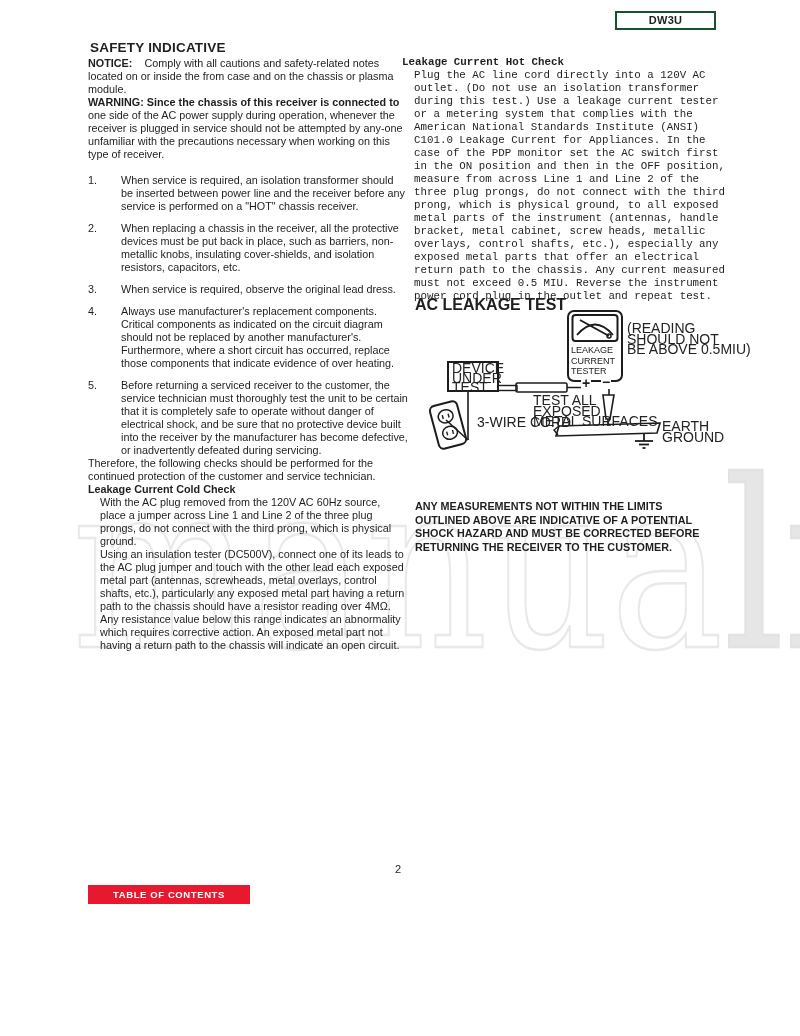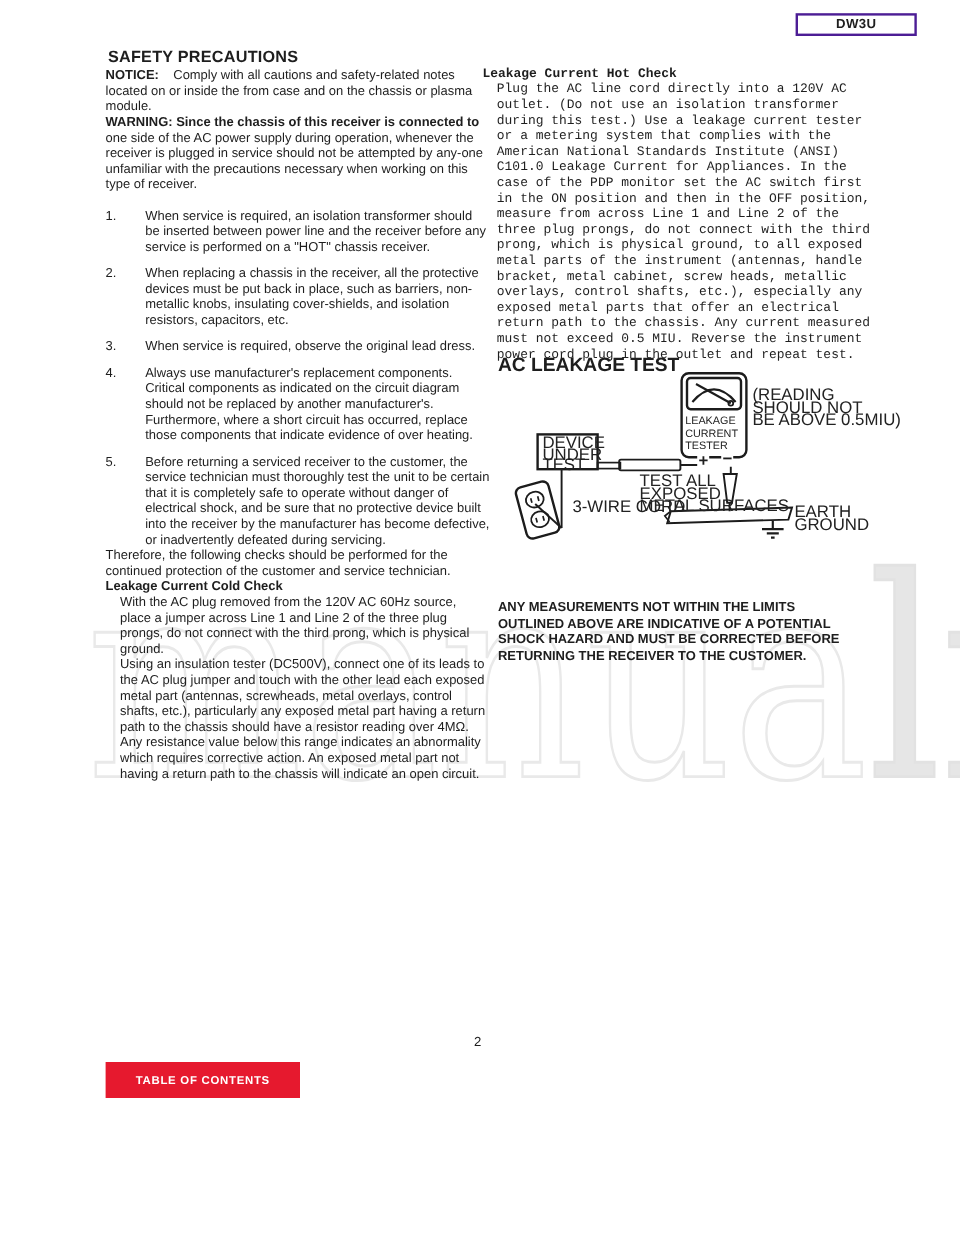--- a/index.html
+++ b/index.html
@@ -15,22 +15,22 @@
     font-size:190px;line-height:1;white-space:nowrap;
     transform:scale(1,1.22);transform-origin:top left;
     user-select:none;pointer-events:none;
   }
   .wm-outline{color:#ffffff;-webkit-text-stroke:2px #e9e9e9;}
   .wm-filled{color:#e6e6e6;-webkit-text-stroke:2px #e2e2e2;}
   .content{position:relative;z-index:1;}
   
   .model-box{
     position:absolute;left:615px;top:11px;width:97px;height:15px;
-    border:2px solid #4c1d95;text-align:center;font-size:11px;font-weight:bold;
-    line-height:15px;letter-spacing:.3px;background:#fff;margin-left:48px;
+    border:2px solid #14532d;text-align:center;font-size:11px;font-weight:bold;
+    line-height:15px;letter-spacing:.3px;background:#fff;
   }
   .doc-title{
     position:absolute;left:90px;top:40px;font-size:13.5px;font-weight:bold;letter-spacing:.2px;
   }
   
   .col{position:absolute;font-size:10.8px;line-height:13px;}
   .col-left{left:88px;top:57px;width:320px;}
   .col-right{left:402px;top:56px;width:333px;font-family:Liberation Mono, monospace;}
   .col p{margin:0;}
   .b{font-weight:bold;}
@@ -58,37 +58,37 @@
   .term{position:absolute;font-size:14px;font-weight:bold;line-height:12px;background:#fff;padding:0 1px;}
   .term-plus{left:168px;top:70px;}
   .term-minus{left:188px;top:69px;}
   .shock-warning{
     position:absolute;left:415px;top:500px;width:300px;
     font-size:10.8px;line-height:13.5px;font-weight:bold;
   }
   
   .page-number{position:absolute;left:390px;top:863px;font-size:11px;width:16px;text-align:center;}
   .toc-button{
-    position:absolute;left:88px;top:885px;width:162px;height:30px;
+    position:absolute;left:88px;top:885px;width:162px;height:19px;
     color:#fff;font-size:9.5px;font-weight:bold;text-align:center;line-height:17px;
     letter-spacing:.6px;cursor:pointer;border:none;
   }
 </style>
 </head>
 <body>
 
 <div class="page">
 
   <div class="watermark"><span class="wm-outline">manua</span><span class="wm-filled">li</span></div>
 
   <div class="content">
 
     <div class="model-box">DW3U</div>
 
-    <div class="doc-title">SAFETY PRECAUTIONS</div>
+    <div class="doc-title">SAFETY INDICATIVE</div>
 
     <div class="col col-left">
       <p><span class="b">NOTICE:</span>&nbsp;&nbsp;&nbsp;&nbsp;<span>Comply with all cautions and safety-related notes located on or inside the from case and on the chassis or plasma module.</span></p>
       <p><span class="b">WARNING: Since the chassis of this receiver is connected to</span> <span>one side of the AC power supply during operation, whenever the receiver is plugged in service should not be attempted by any-one unfamiliar with the precautions necessary when working on this type of receiver.</span></p>
 
       <div class="num-item gap14">
         <span class="num">1.</span>
         <span class="txt">When service is required, an isolation transformer should be inserted between power line and the receiver before any service is performed on a "HOT" chassis receiver.</span>
       </div>
       <div class="num-item">

